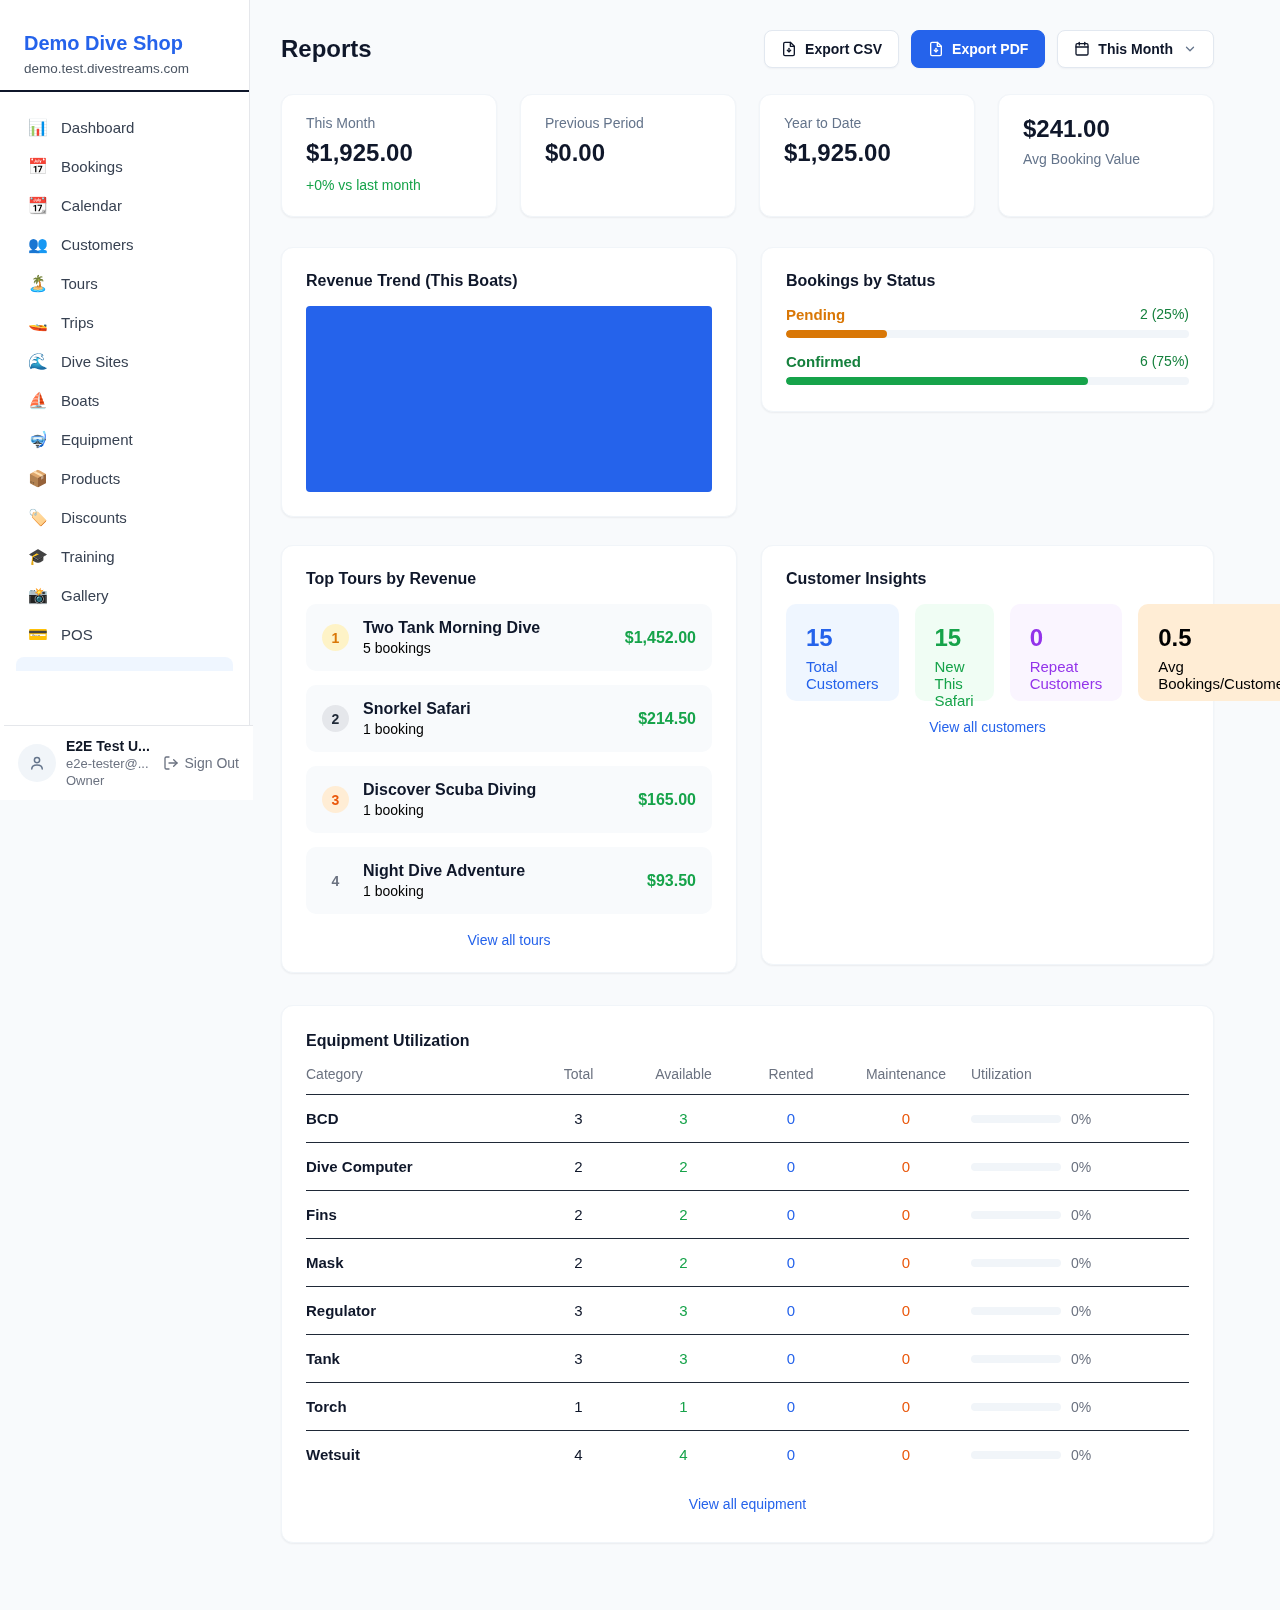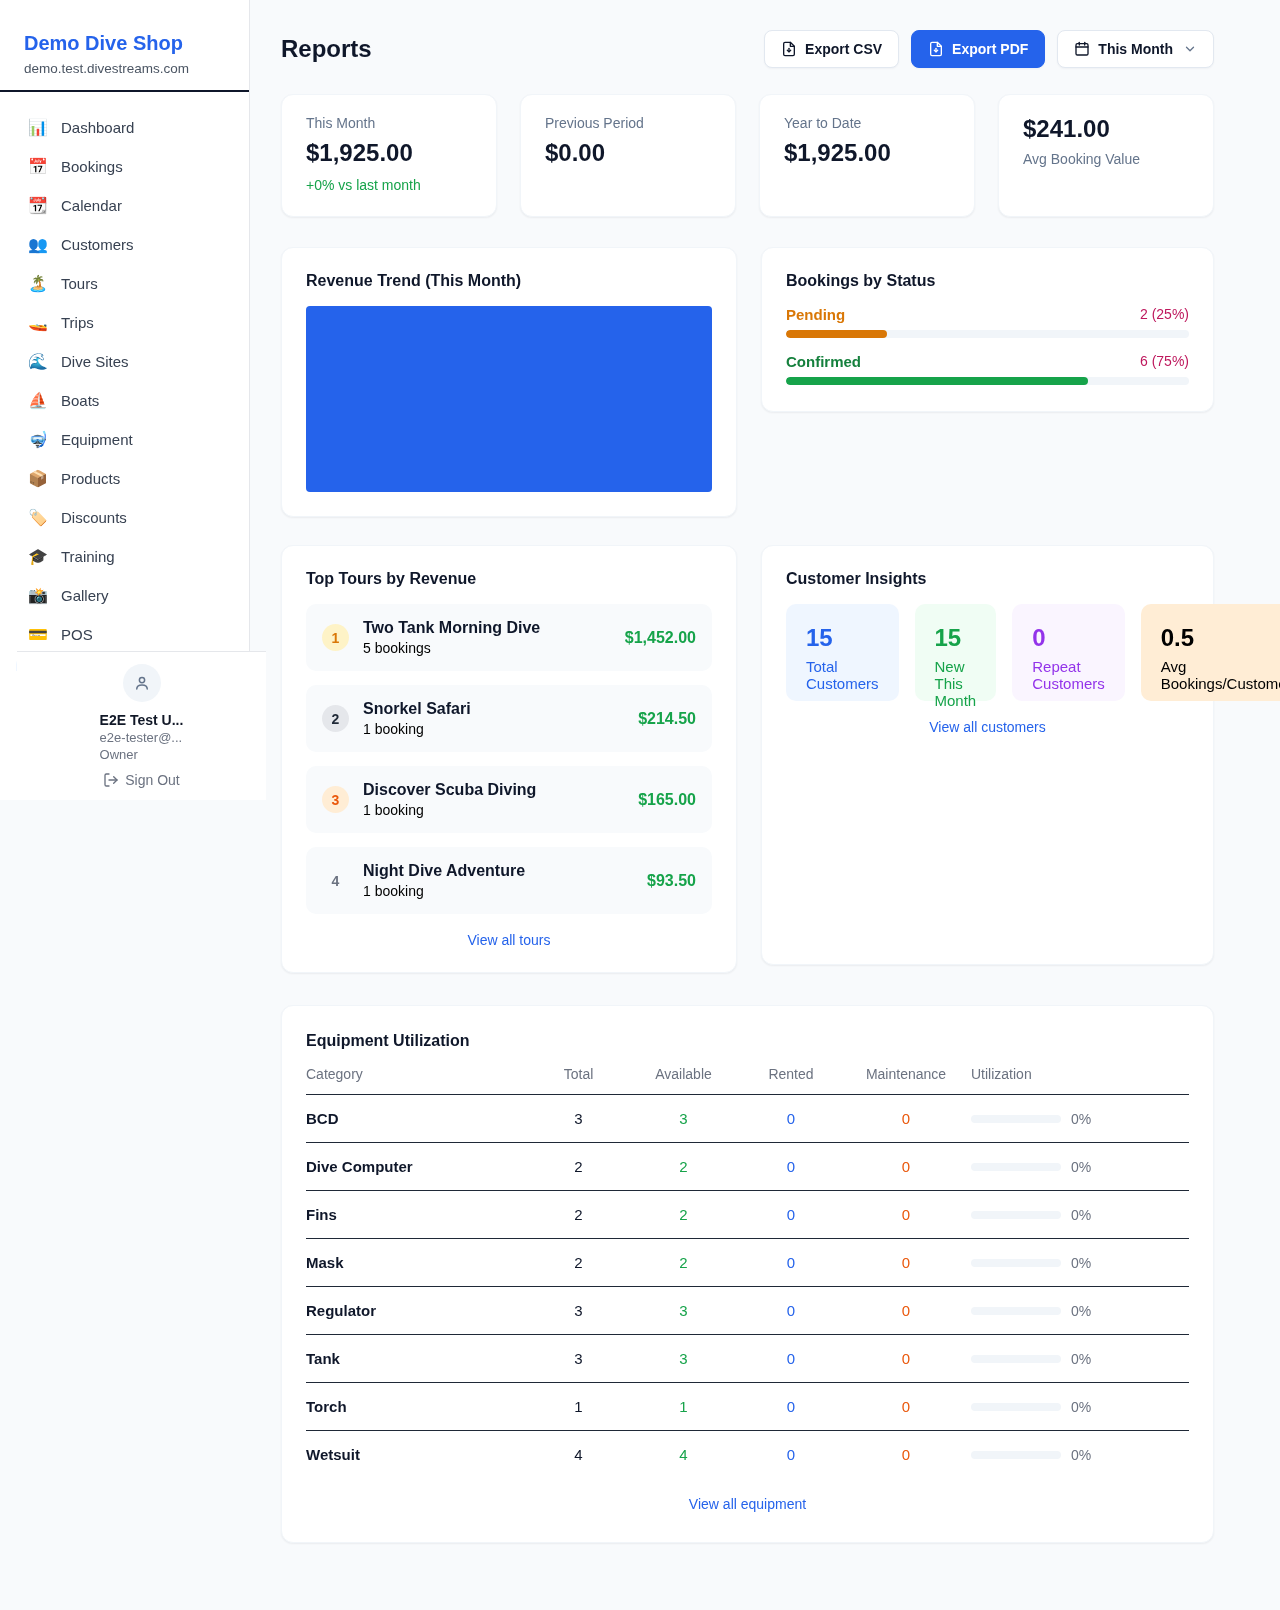--- a/index.html
+++ b/index.html
@@ -27,23 +27,23 @@
     display: flex; align-items: center; gap: 13px;
     padding: 10px 12px; border-radius: 8px;
     color: #374151; font-size: 15px; cursor: pointer;
   }
   .nav-icon { width: 20px; font-size: 16px; text-align: center; flex: 0 0 20px; }
   .active-stub {
     height: 14px; margin: 3px 0 0;
     background: #eff6ff; border-radius: 8px 8px 0 0;
   }
   .user-section {
-    position: absolute; bottom: 0; left: 17px; width: 100%;
+    position: absolute; bottom: 0; left: 4px; width: 100%;
     border-top: 1px solid #e5e7eb; background: #fff;
-    padding: 12px 14px; display: flex; align-items: center; gap: 10px; flex-direction: column;
+    padding: 12px 14px; display: flex; align-items: center; gap: 10px;
   }
   .avatar {
     width: 38px; height: 38px; border-radius: 50%;
     background: #f1f5f9; color: #64748b;
     display: flex; align-items: center; justify-content: center; flex: 0 0 38px;
   }
   .user-info { flex: 1; min-width: 0; }
   .user-name { font-size: 14px; font-weight: 700; color: #111827; white-space: nowrap; }
   .user-email, .user-role { font-size: 13px; color: #6b7280; margin-top: 2px; white-space: nowrap; }
   .signout {
@@ -93,21 +93,21 @@
 
   .revenue-block { height: 186px; background: #2563eb; border-radius: 4px; }
 
   
   .status-row { margin-bottom: 15px; }
   .status-row:last-child { margin-bottom: 2px; }
   .status-head { display: flex; justify-content: space-between; margin-bottom: 7px; }
   .status-name { font-size: 15px; font-weight: 600; }
   .status-name.pending { color: #d97706; }
   .status-name.confirmed { color: #15803d; }
-  .status-count { font-size: 14px; color: #be185d; }
+  .status-count { font-size: 14px; color: #15803d; }
   .track { height: 8px; background: #f1f5f9; border-radius: 999px; overflow: hidden; }
   .fill { height: 100%; border-radius: 999px; }
   .fill.pending { background: #d97706; }
   .fill.confirmed { background: #16a34a; }
 
   
   .tours-card, .insights-card { min-height: 420px; }
   .tour-item {
     display: flex; align-items: center; gap: 14px;
     background: #f8fafc; border-radius: 10px;
@@ -299,21 +299,21 @@
         <div class="stat-value">$1,925.00</div>
       </div>
       <div class="card stat-card value-first">
         <div class="stat-value">$241.00</div>
         <div class="stat-label">Avg Booking Value</div>
       </div>
     </div>
 
     <div class="two-col row-charts">
       <div class="card card-pad">
-        <div class="card-title">Revenue Trend (This Month)</div>
+        <div class="card-title">Revenue Trend (This Boats)</div>
         <div class="revenue-block"></div>
       </div>
       <div class="card card-pad">
         <div class="card-title">Bookings by Status</div>
         <div class="status-row">
           <div class="status-head">
             <span class="status-name pending">Pending</span>
             <span class="status-count">2 (25%)</span>
           </div>
           <div class="track">
@@ -372,21 +372,21 @@
 
       <div class="card card-pad insights-card">
         <div class="card-title">Customer Insights</div>
         <div class="tiles">
           <div class="tile blue">
             <div class="tile-value">15</div>
             <div class="tile-label">Total Customers</div>
           </div>
           <div class="tile green">
             <div class="tile-value">15</div>
-            <div class="tile-label">New This Month</div>
+            <div class="tile-label">New This Safari</div>
           </div>
           <div class="tile purple">
             <div class="tile-value">0</div>
             <div class="tile-label">Repeat Customers</div>
           </div>
           <div class="tile orange">
             <div class="tile-value">0.5</div>
             <div class="tile-label">Avg Bookings/Customer</div>
           </div>
         </div>

